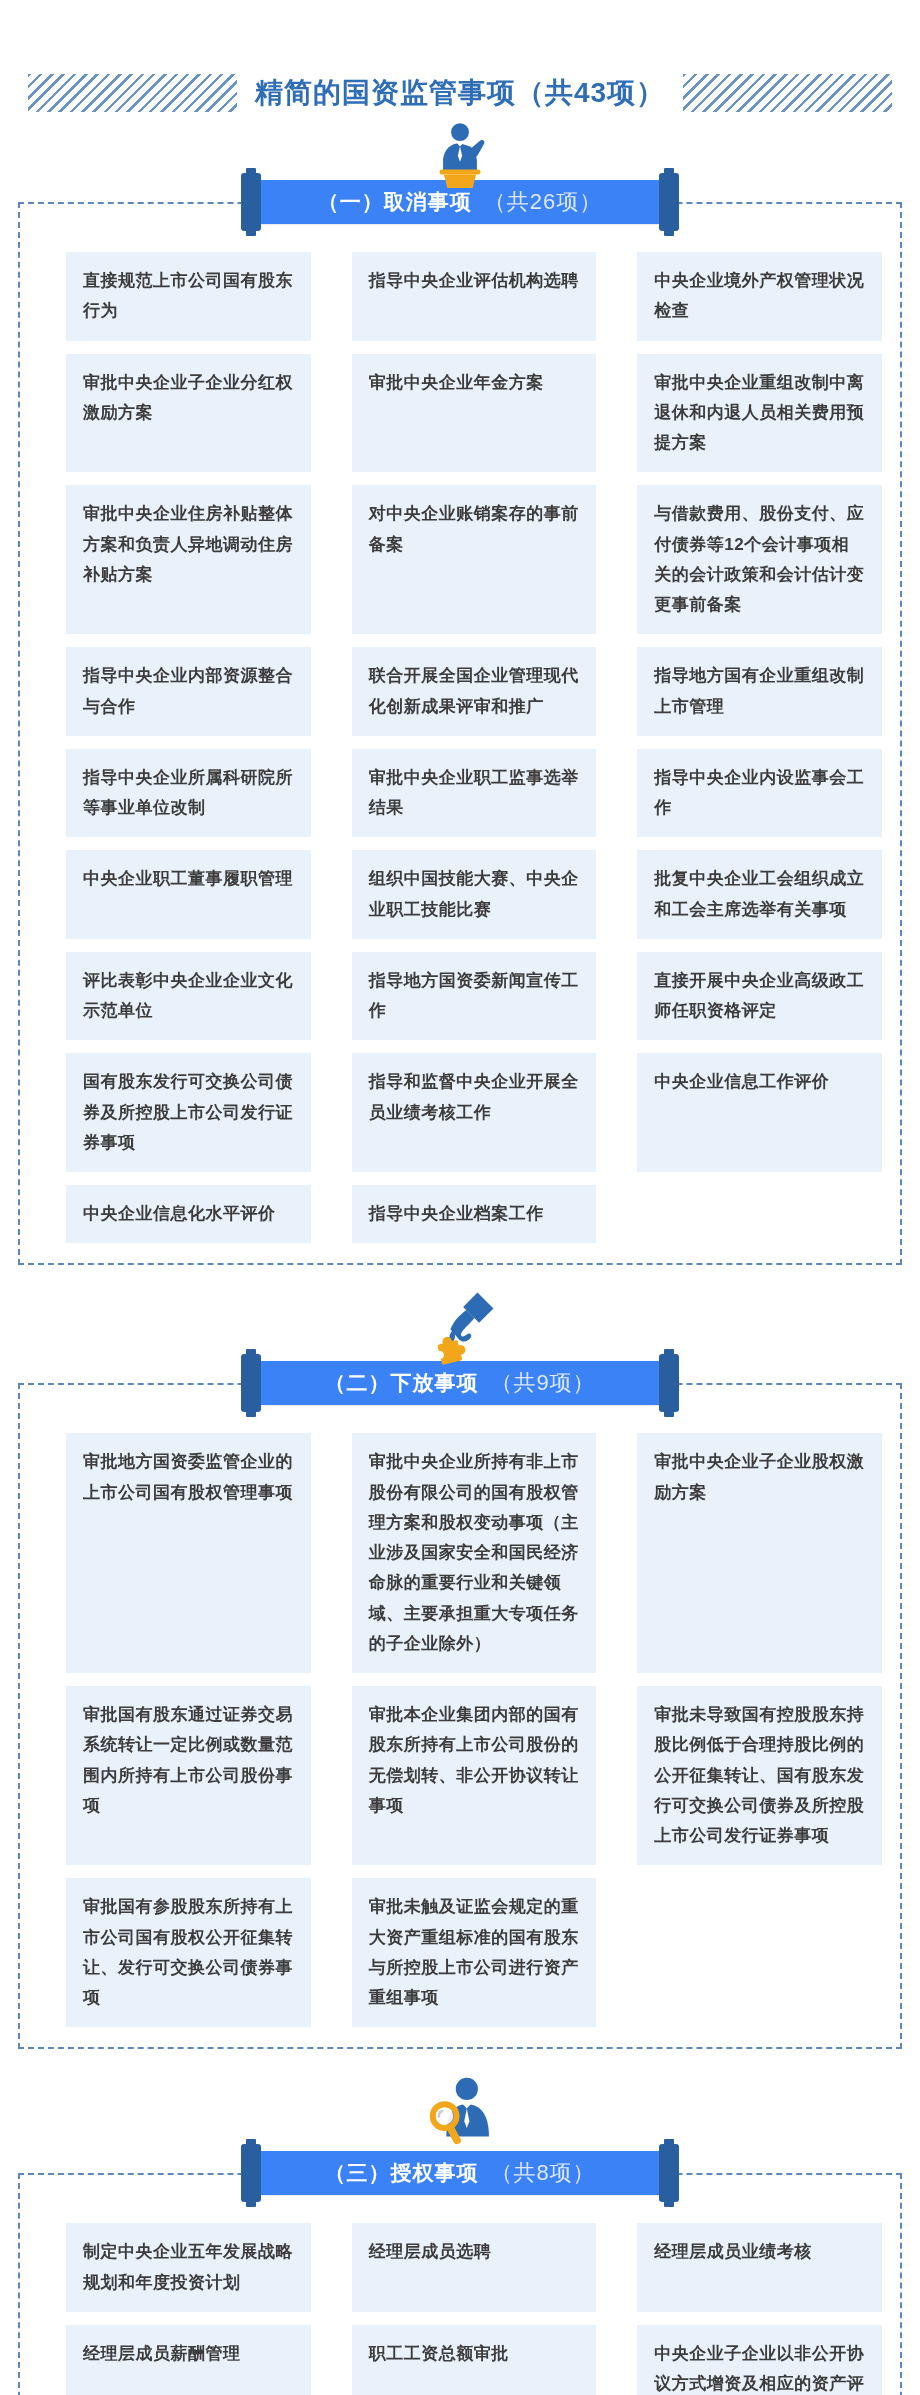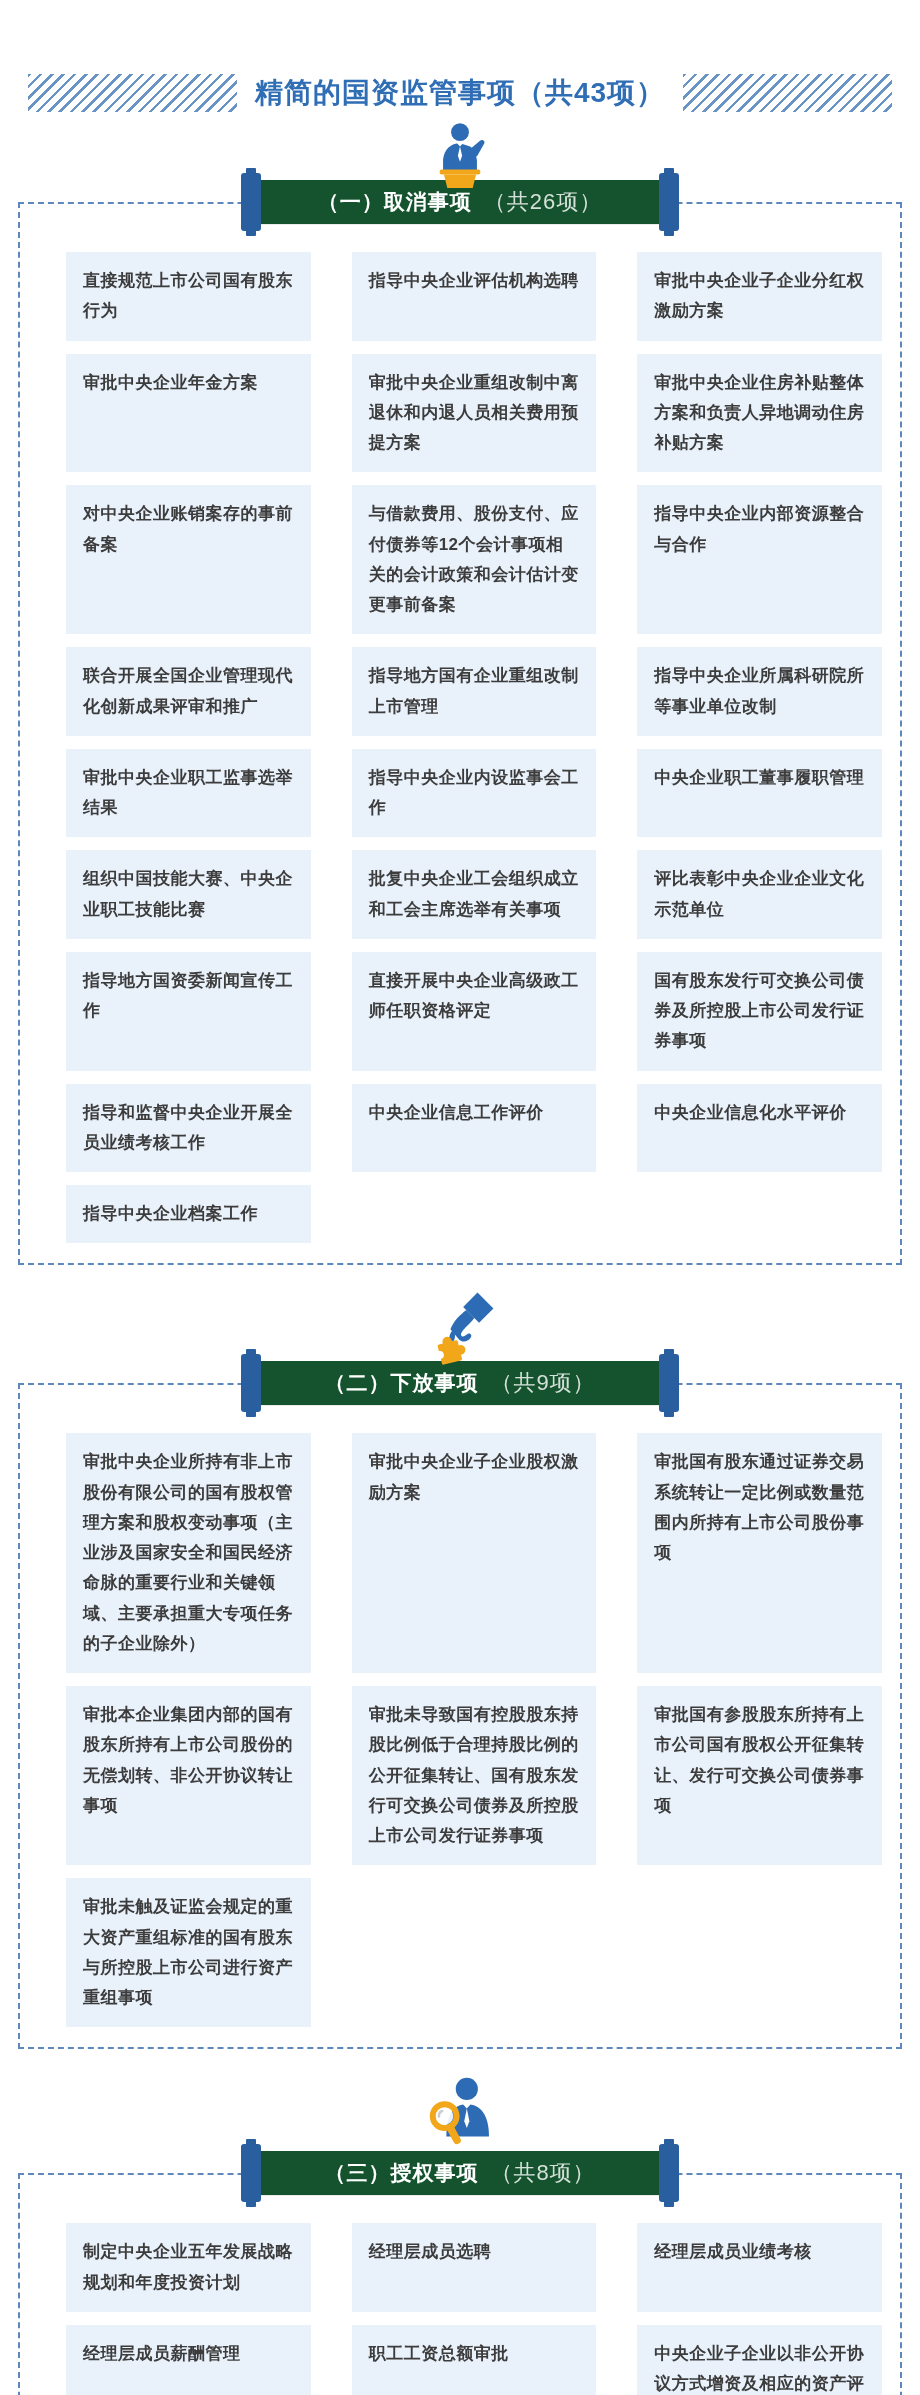--- a/index.html
+++ b/index.html
@@ -21,21 +21,21 @@
     white-space:nowrap;padding:0 18px;
     font-size:28px;font-weight:800;color:#2f6eb5;letter-spacing:1px;
   }
 
   
   .section{position:relative;}
   .icon-row{display:flex;justify-content:center;position:relative;z-index:3;}
   .icon-row svg{display:block;}
   .banner-row{display:flex;justify-content:center;position:relative;z-index:2;margin-top:-8px;}
   .banner{
-    position:relative;background:#14532d;color:#fff;
+    position:relative;background:#3b82f6;color:#fff;
     min-width:330px;height:44px;display:flex;align-items:center;justify-content:center;
     padding:0 40px;box-shadow:0 1px 0 rgba(0,0,0,.08);
   }
   .banner .b-title{font-size:21px;font-weight:800;letter-spacing:1px;}
   .banner .b-count{font-size:22px;font-weight:400;color:rgba(255,255,255,.82);margin-left:12px;letter-spacing:1px;}
   .cap{position:absolute;top:-7px;bottom:-7px;width:20px;background:#2a5f9f;border-radius:3px;}
   .cap-left{left:-14px;}
   .cap-right{right:-14px;}
   .cap::before,.cap::after{content:'';position:absolute;left:5px;width:10px;height:6px;background:#2a5f9f;border-radius:1px;}
   .cap::before{top:-5px;}
@@ -87,20 +87,21 @@
         <span class="cap cap-left"></span>
         <span class="b-title">（一）取消事项</span>
         <span class="b-count">（共26项）</span>
         <span class="cap cap-right"></span>
       </div>
     </div>
     <div class="box">
       <div class="grid">
           <div class="cell">直接规范上市公司国有股东行为</div>
           <div class="cell">指导中央企业评估机构选聘</div>
+          <div class="cell">中央企业境外产权管理状况检查</div>
           <div class="cell">审批中央企业子企业分红权激励方案</div>
           <div class="cell">审批中央企业年金方案</div>
           <div class="cell">审批中央企业重组改制中离退休和内退人员相关费用预提方案</div>
           <div class="cell">审批中央企业住房补贴整体方案和负责人异地调动住房补贴方案</div>
           <div class="cell">对中央企业账销案存的事前备案</div>
           <div class="cell">与借款费用、股份支付、应付债券等12个会计事项相关的会计政策和会计估计变更事前备案</div>
           <div class="cell">指导中央企业内部资源整合与合作</div>
           <div class="cell">联合开展全国企业管理现代化创新成果评审和推广</div>
           <div class="cell">指导地方国有企业重组改制上市管理</div>
           <div class="cell">指导中央企业所属科研院所等事业单位改制</div>
@@ -142,20 +143,21 @@
     <div class="banner-row">
       <div class="banner">
         <span class="cap cap-left"></span>
         <span class="b-title">（二）下放事项</span>
         <span class="b-count">（共9项）</span>
         <span class="cap cap-right"></span>
       </div>
     </div>
     <div class="box">
       <div class="grid">
+          <div class="cell">审批地方国资委监管企业的上市公司国有股权管理事项</div>
           <div class="cell">审批中央企业所持有非上市股份有限公司的国有股权管理方案和股权变动事项（主业涉及国家安全和国民经济命脉的重要行业和关键领域、主要承担重大专项任务的子企业除外）</div>
           <div class="cell">审批中央企业子企业股权激励方案</div>
           <div class="cell">审批国有股东通过证券交易系统转让一定比例或数量范围内所持有上市公司股份事项</div>
           <div class="cell">审批本企业集团内部的国有股东所持有上市公司股份的无偿划转、非公开协议转让事项</div>
           <div class="cell">审批未导致国有控股股东持股比例低于合理持股比例的公开征集转让、国有股东发行可交换公司债券及所控股上市公司发行证券事项</div>
           <div class="cell">审批国有参股股东所持有上市公司国有股权公开征集转让、发行可交换公司债券事项</div>
           <div class="cell">审批未触及证监会规定的重大资产重组标准的国有股东与所控股上市公司进行资产重组事项</div>
         </div>
     </div>
   </div>

